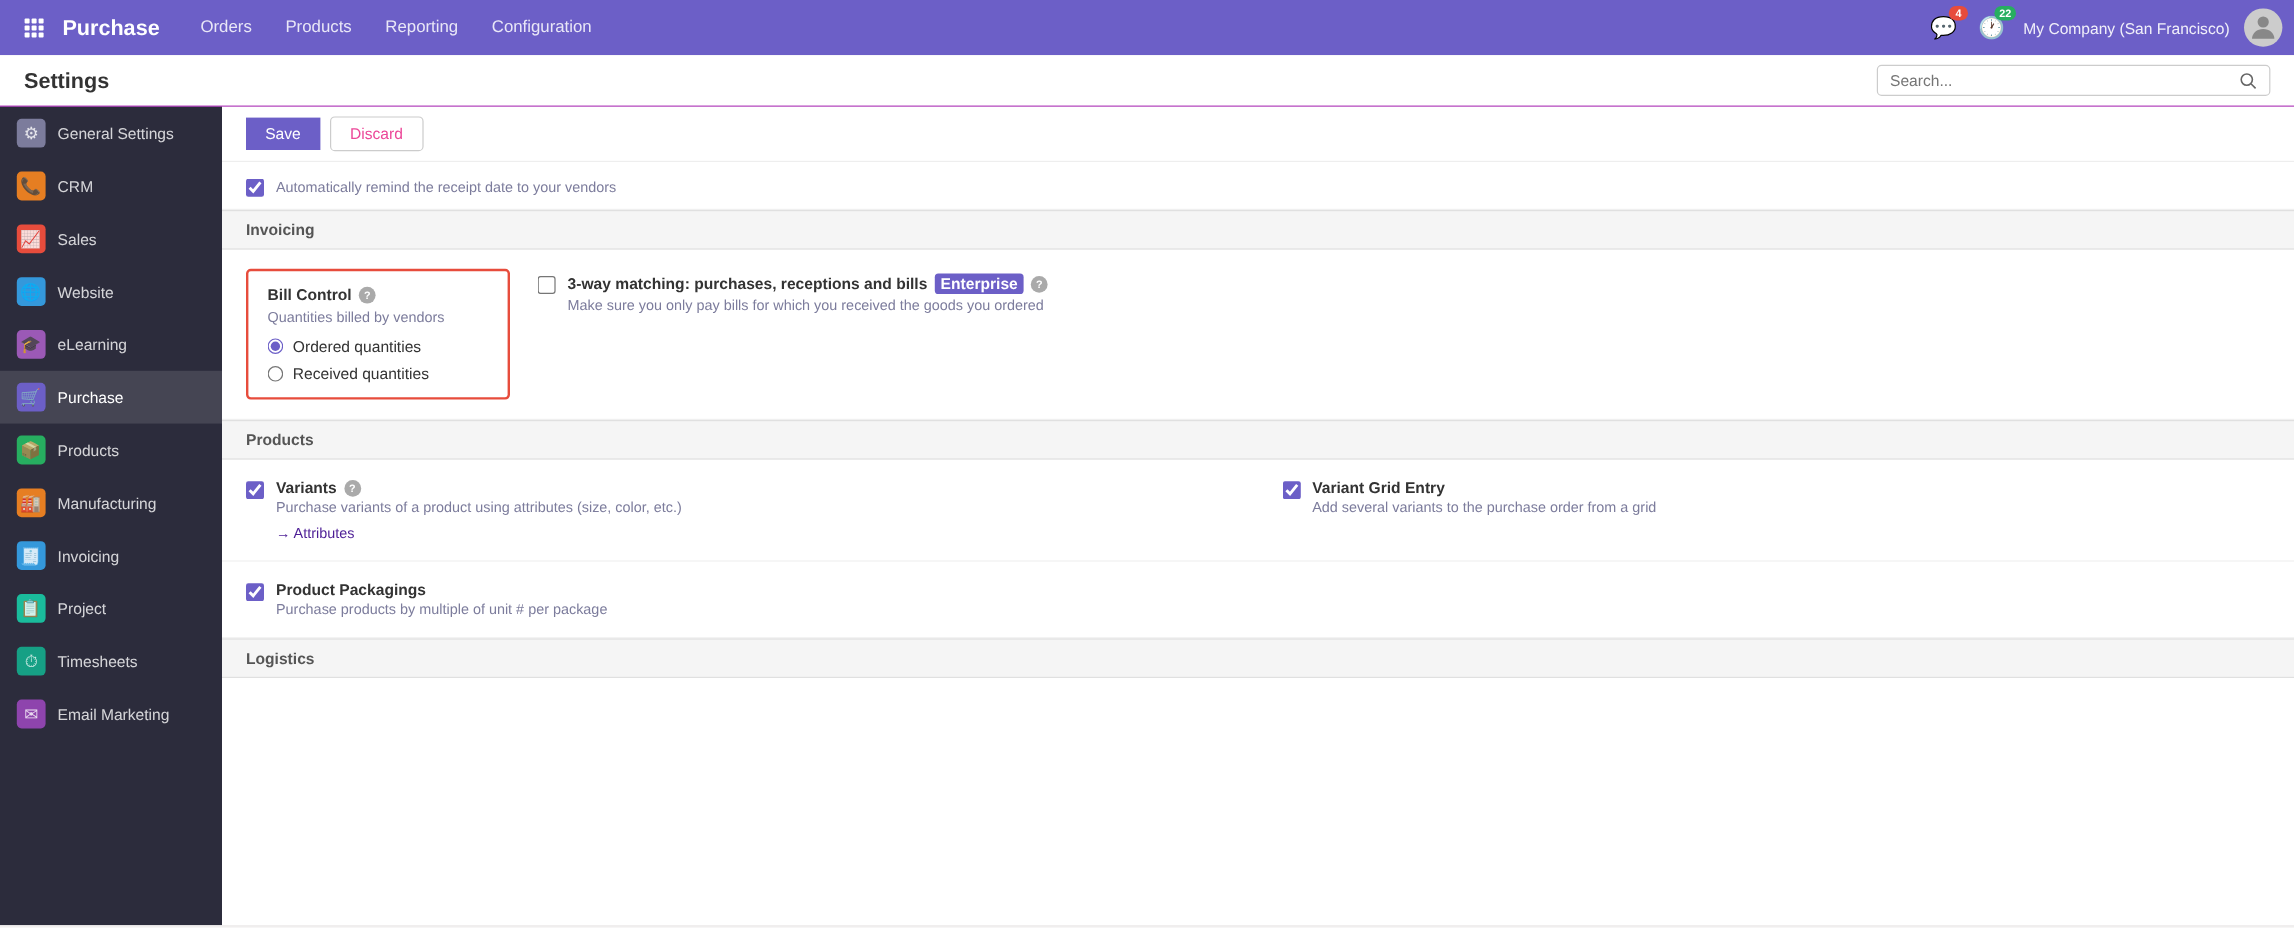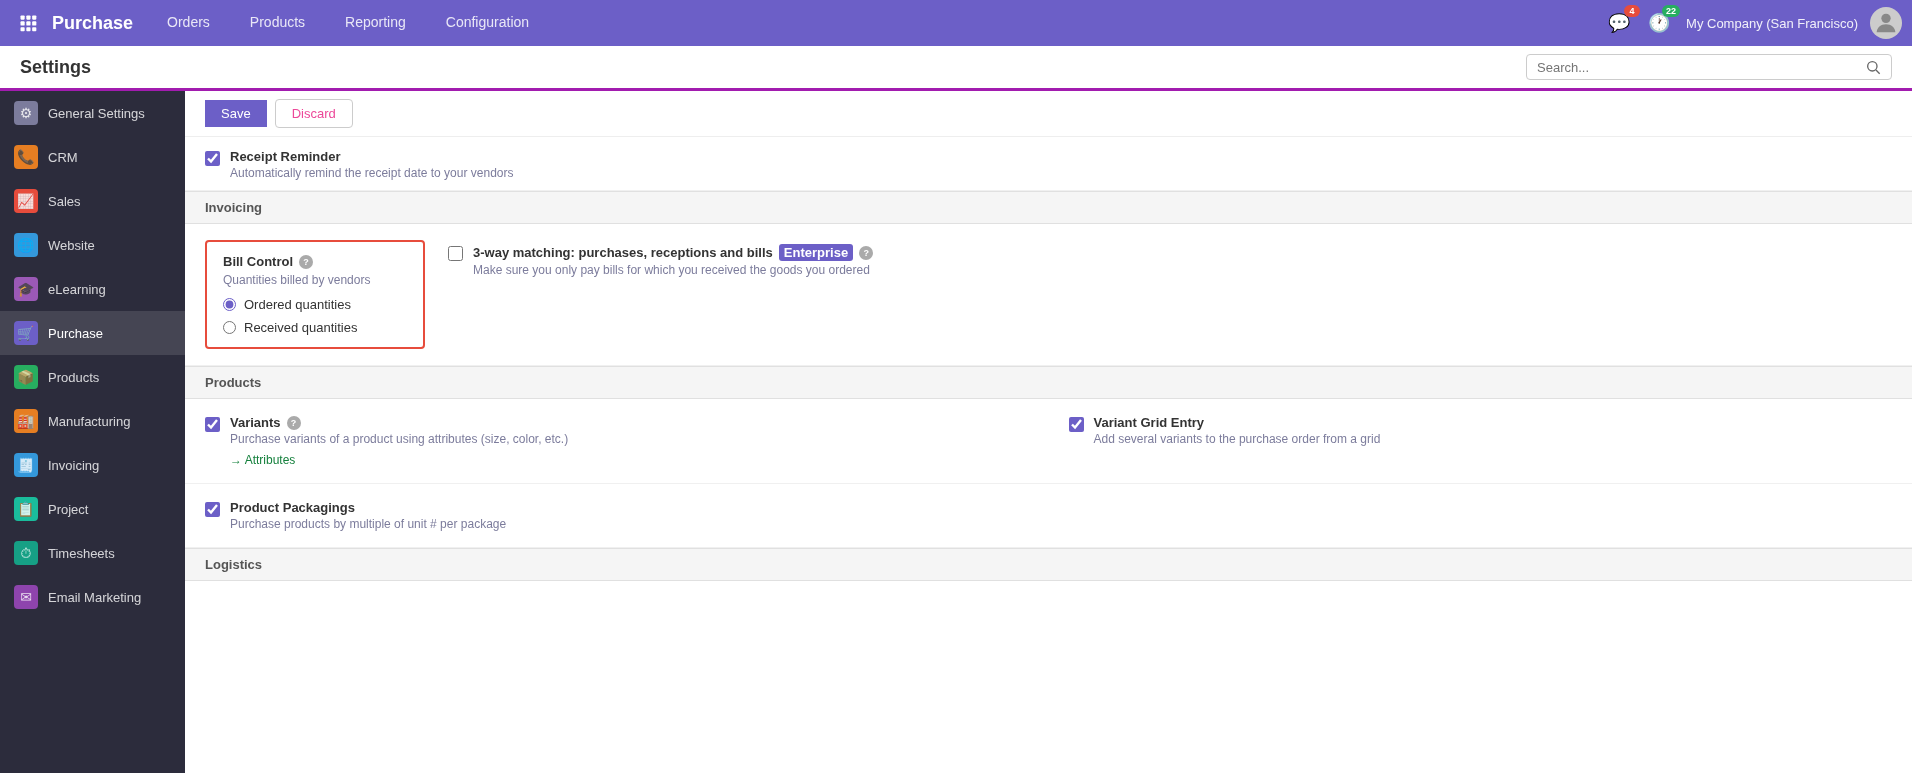--- a/index.html
+++ b/index.html
@@ -17,21 +17,21 @@
     }
     .nav-apps-btn {
       background: none; border: none; color: white; cursor: pointer;
       padding: 8px; display: flex; align-items: center;
     }
     .nav-apps-btn svg { width: 20px; height: 20px; fill: white; }
     .nav-brand {
       font-size: 18px; font-weight: 700; color: white;
       margin-right: 20px; margin-left: 6px;
     }
-    .nav-menu { display: flex; gap: 12px; flex: 1; }
+    .nav-menu { display: flex; gap: 0; flex: 1; }
     .nav-menu-item {
       color: rgba(255,255,255,0.85); padding: 0 14px; height: 46px;
       display: flex; align-items: center; cursor: pointer; font-size: 14px;
       border-bottom: 2px solid transparent; transition: background 0.15s;
     }
     .nav-right {
       display: flex; align-items: center; gap: 12px; margin-left: auto;
     }
     .nav-icon-badge {
       position: relative; cursor: pointer;
@@ -52,27 +52,27 @@
     .nav-avatar {
       width: 32px; height: 32px; border-radius: 50%; background: #ccc;
       overflow: hidden; display: flex; align-items: center; justify-content: center;
       cursor: pointer;
     }
     .nav-avatar svg { width: 28px; height: 28px; fill: #888; }
 
     
     .page-header {
       background: white; padding: 8px 20px;
-      border-bottom: 3px solid #a21caf;
+      border-bottom: 1px solid #a21caf;
       display: flex; align-items: center; justify-content: space-between;
     }
     .page-title { font-size: 18px; font-weight: 600; color: #333; }
     .search-box {
       display: flex; align-items: center; border: 1px solid #ccc;
-      border-radius: 4px; padding: 4px 10px; width: 366px;
+      border-radius: 4px; padding: 4px 10px; width: 328px;
       background: white;
     }
     .search-box input {
       border: none; outline: none; font-size: 13px; flex: 1; color: #666;
     }
     .search-box svg { width: 16px; height: 16px; fill: #666; }
 
     
     .main-layout {
       display: flex; height: calc(100vh - 46px - 45px);
@@ -176,21 +176,21 @@
       font-size: 13px; font-weight: 600; color: #333;
       display: flex; align-items: center; gap: 6px; margin-bottom: 4px;
     }
     .bill-control-desc { color: #7c7c9c; font-size: 12px; margin-bottom: 10px; }
     .radio-option {
       display: flex; align-items: center; gap: 8px;
       margin-top: 8px; font-size: 13px; color: #333; cursor: pointer;
     }
     .radio-option input[type=radio] { accent-color: #6c5fc7; cursor: pointer; }
 
-    .link-text { color: #15803d; font-size: 12px; cursor: pointer; text-decoration: none; }
+    .link-text { color: #4c1d95; font-size: 12px; cursor: pointer; text-decoration: none; }
     .arrow-link::before { content: '→ '; }
 
     
     .content::-webkit-scrollbar { width: 6px; }
     .content::-webkit-scrollbar-track { background: #f0f0f0; }
     .content::-webkit-scrollbar-thumb { background: #ccc; border-radius: 3px; }
     .sidebar::-webkit-scrollbar { width: 4px; }
 
     
     .top-bar-receipt {
@@ -311,21 +311,20 @@
       <button class="btn-save">Save</button>
       <button class="btn-discard">Discard</button>
     </div>
 
     <div class="settings-content">
 
       <div class="top-bar-receipt settings-row">
         <div class="setting-item">
           <input type="checkbox" class="setting-checkbox" checked="" style="">
           <div class="setting-info">
-            <div class="setting-title">Receipt Reminder</div>
             <div class="setting-desc">Automatically remind the receipt date to your vendors</div>
           </div>
         </div>
       </div>
 
       <div class="section-header">Invoicing</div>
 
       <div class="settings-row" style="align-items:flex-start; padding: 16px 20px; gap: 23px;">
 
         <div class="bill-control-box">

